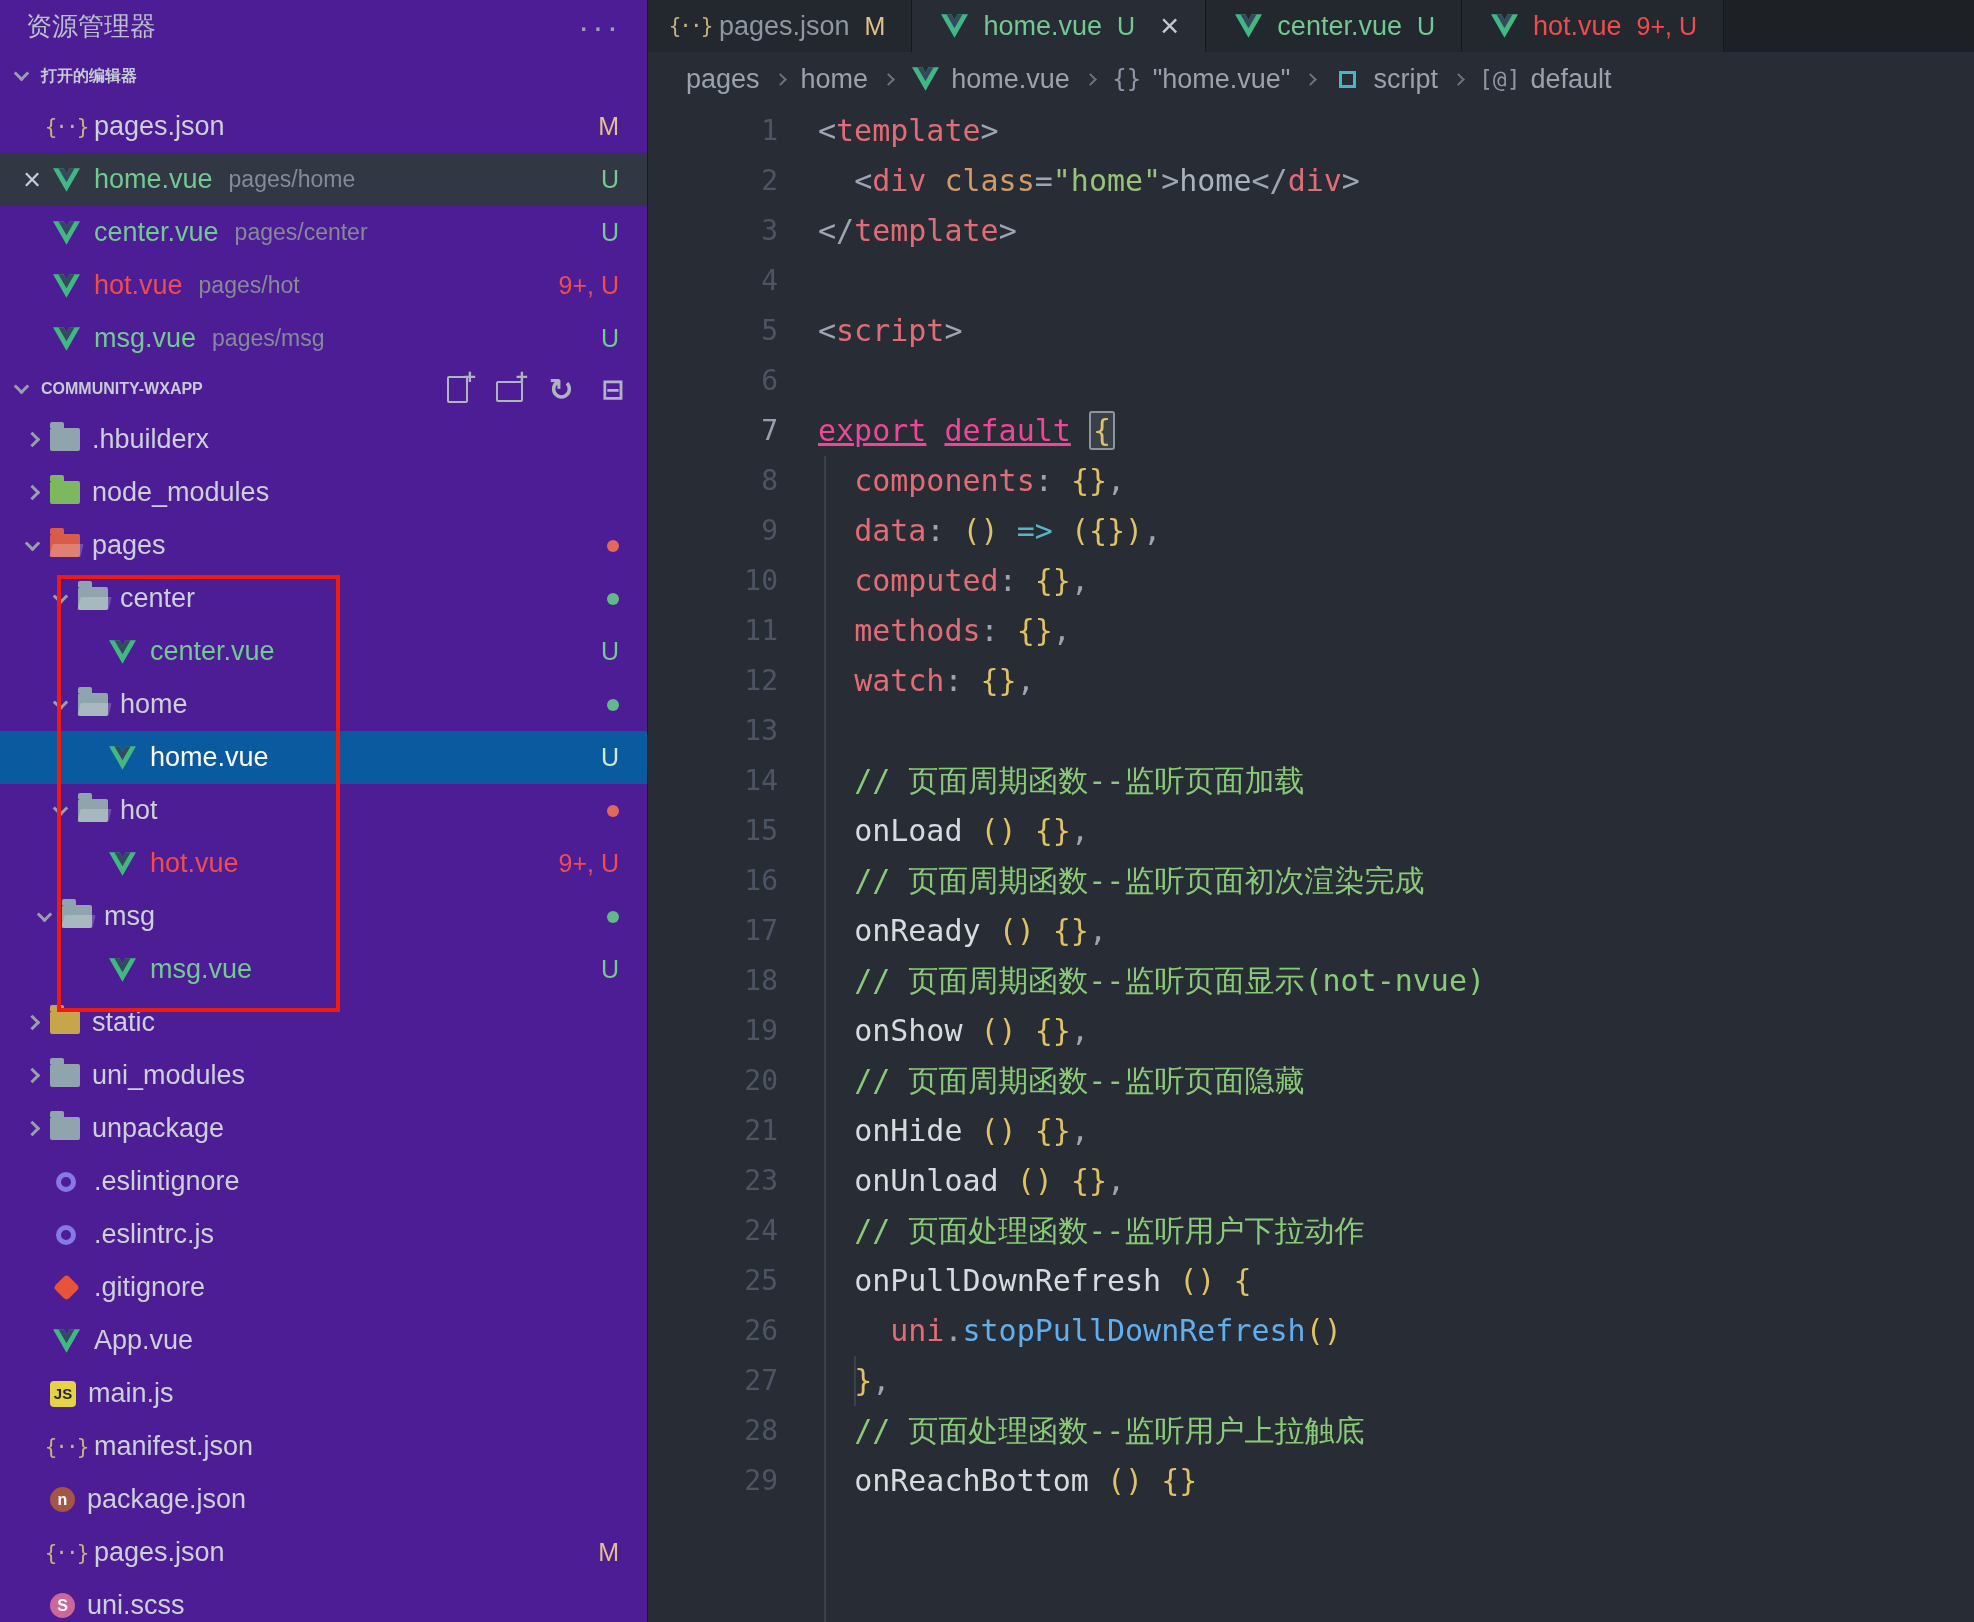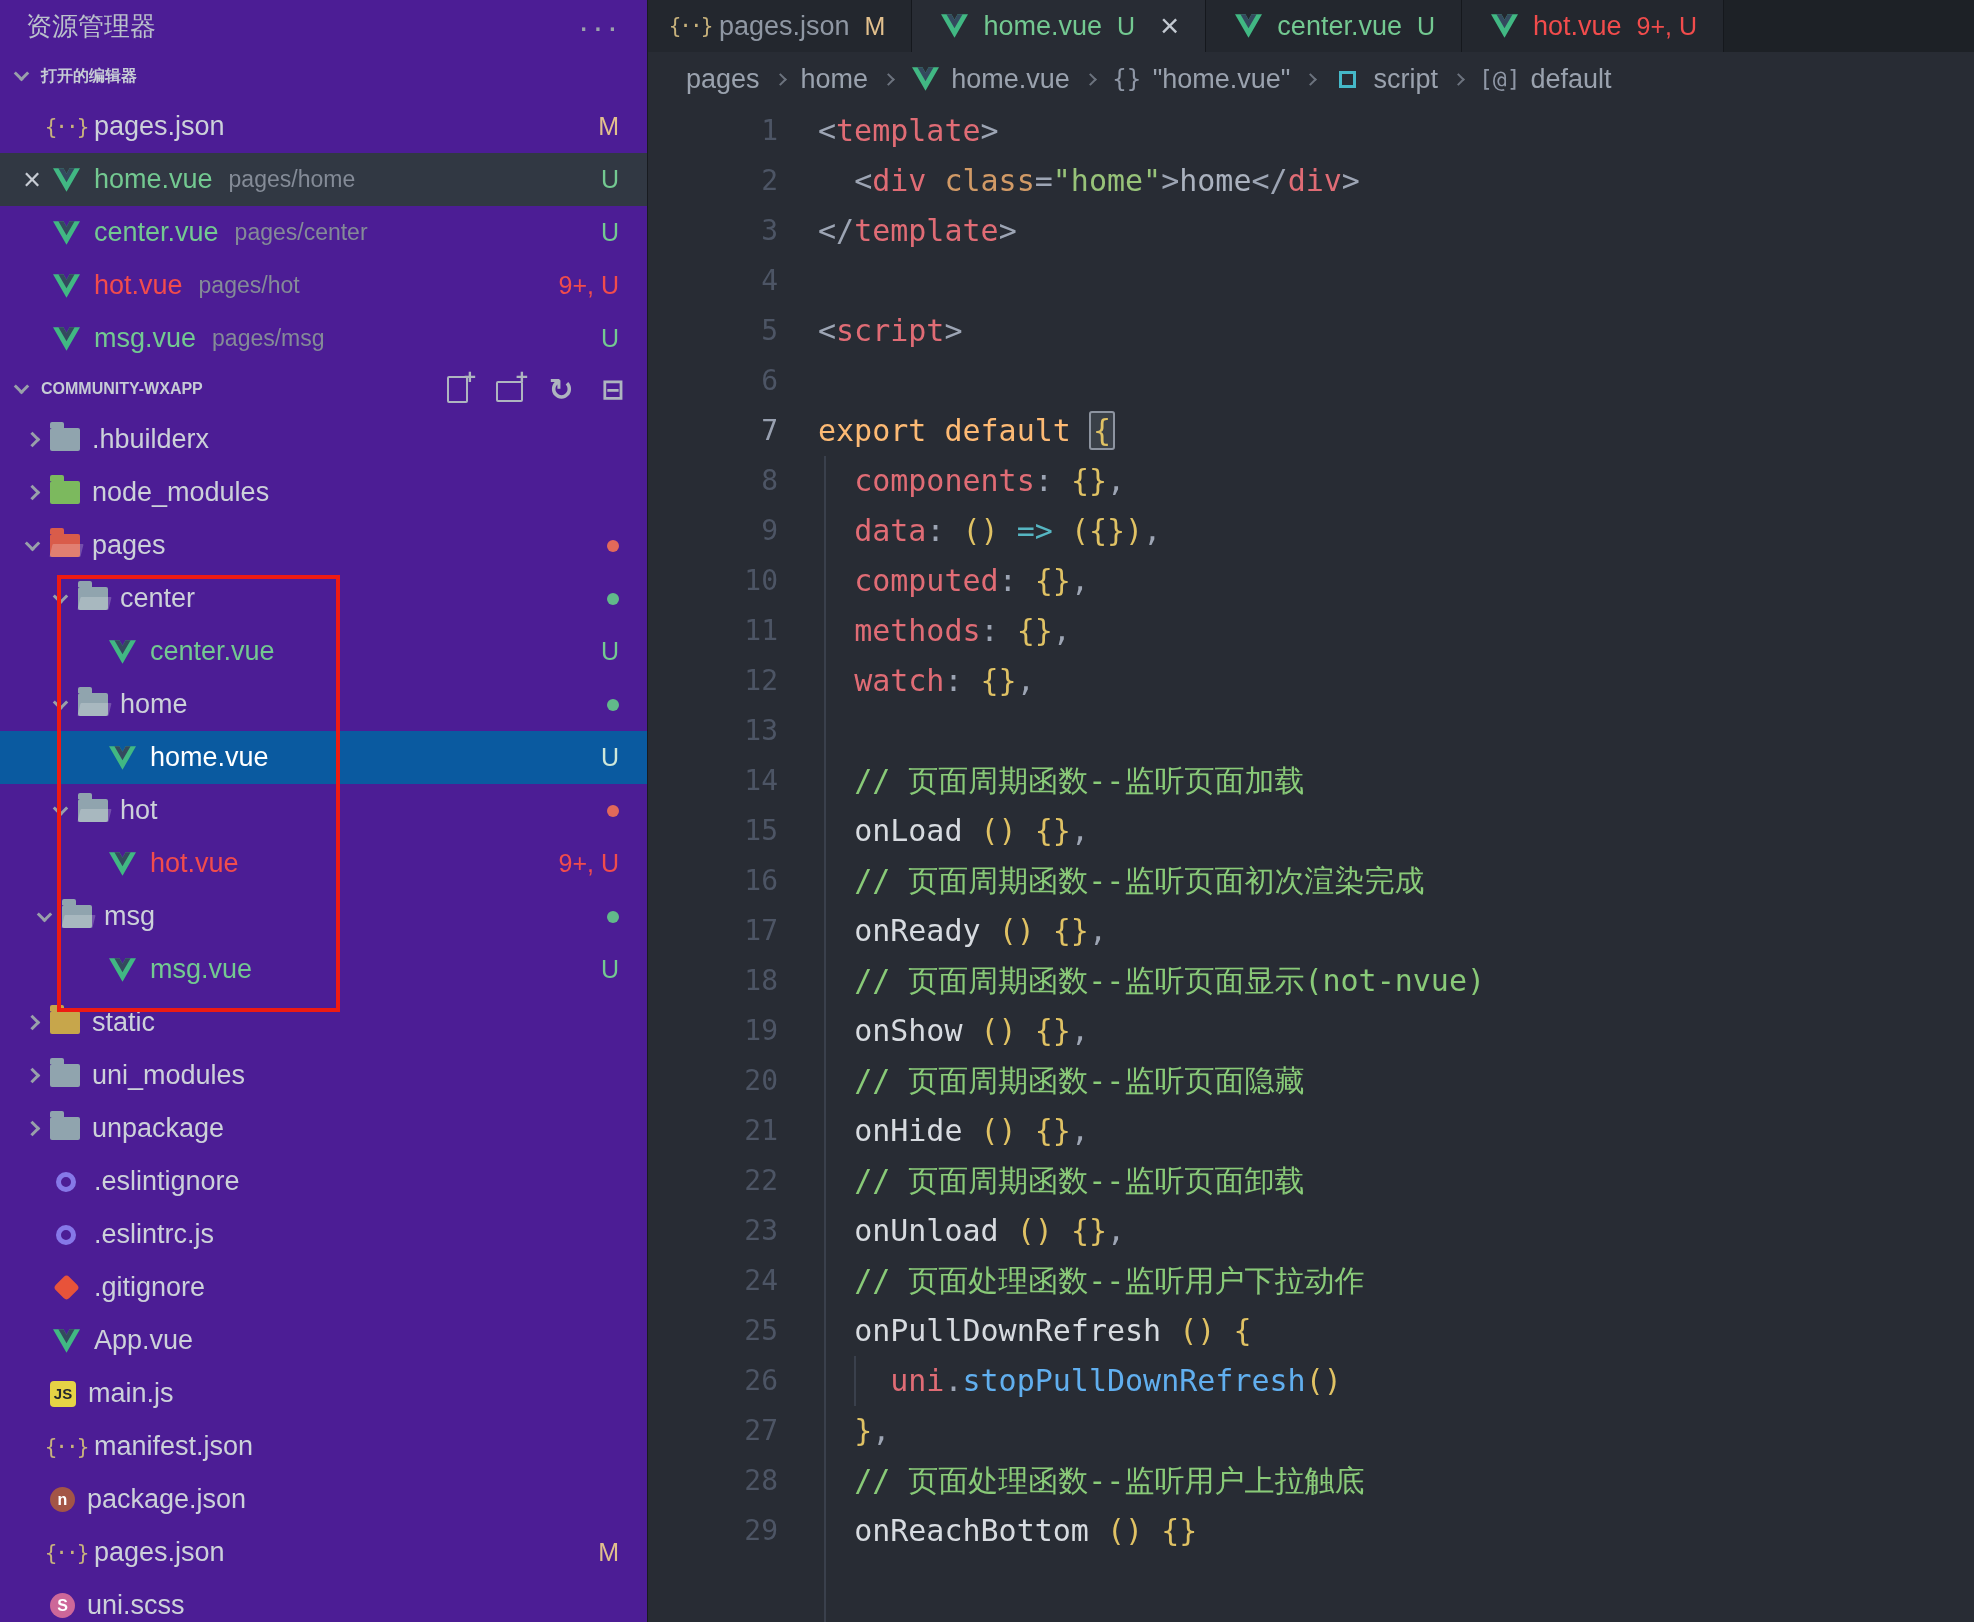--- a/index.html
+++ b/index.html
@@ -96,21 +96,21 @@
   .ln.cur { color:#98a0b0; }
   .lc { white-space:pre; }
   .guide { position:absolute; width:2px; background:#3a404c; z-index:1; }
   .g1 { left:176px; top:350px; bottom:0; }
   .g2 { left:206px; top:1250px; height:50px; }
 
   .tok-pun { color:#9da5b4; }
   .tok-tag { color:#e06c75; }
   .tok-attr{ color:#d19a66; }
   .tok-str { color:#98c379; }
-  .tok-kw  { color:#fdba74; }
+  .tok-kw  { color:#ec4899;text-decoration:underline; }
   .tok-prop{ color:#e06c75; }
   .tok-meth{ color:#d7dbe0; }
   .tok-brk { color:#e0c264; }
   .tok-brkhl { color:#e0c264; border:2px solid #8d94a0; border-radius:3px; background:#3a4048; padding:0 2px; }
   .tok-op  { color:#56b6c2; }
   .tok-cmt { color:var(--comment); }
   .tok-obj { color:#e06c75; }
   .tok-fn  { color:#61afef; }
   .tok-txt { color:#abb2bf; }
 </style>
@@ -531,24 +531,20 @@
           </div>
           <div class="cl">
             <span class="ln">20</span>
             <span class="lc"><span class="tok-txt">  </span><span class="tok-cmt">// 页面周期函数--监听页面隐藏</span></span>
           </div>
           <div class="cl">
             <span class="ln">21</span>
             <span class="lc"><span class="tok-txt">  </span><span class="tok-meth">onHide</span><span class="tok-txt"> </span><span class="tok-brk">()</span><span class="tok-txt"> </span><span class="tok-brk">{}</span><span class="tok-pun">,</span></span>
           </div>
           <div class="cl">
-            <span class="ln">22</span>
-            <span class="lc"><span class="tok-txt">  </span><span class="tok-cmt">// 页面周期函数--监听页面卸载</span></span>
-          </div>
-          <div class="cl">
             <span class="ln">23</span>
             <span class="lc"><span class="tok-txt">  </span><span class="tok-meth">onUnload</span><span class="tok-txt"> </span><span class="tok-brk">()</span><span class="tok-txt"> </span><span class="tok-brk">{}</span><span class="tok-pun">,</span></span>
           </div>
           <div class="cl">
             <span class="ln">24</span>
             <span class="lc"><span class="tok-txt">  </span><span class="tok-cmt">// 页面处理函数--监听用户下拉动作</span></span>
           </div>
           <div class="cl">
             <span class="ln">25</span>
             <span class="lc"><span class="tok-txt">  </span><span class="tok-meth">onPullDownRefresh</span><span class="tok-txt"> </span><span class="tok-brk">()</span><span class="tok-txt"> </span><span class="tok-brk">{</span></span>

